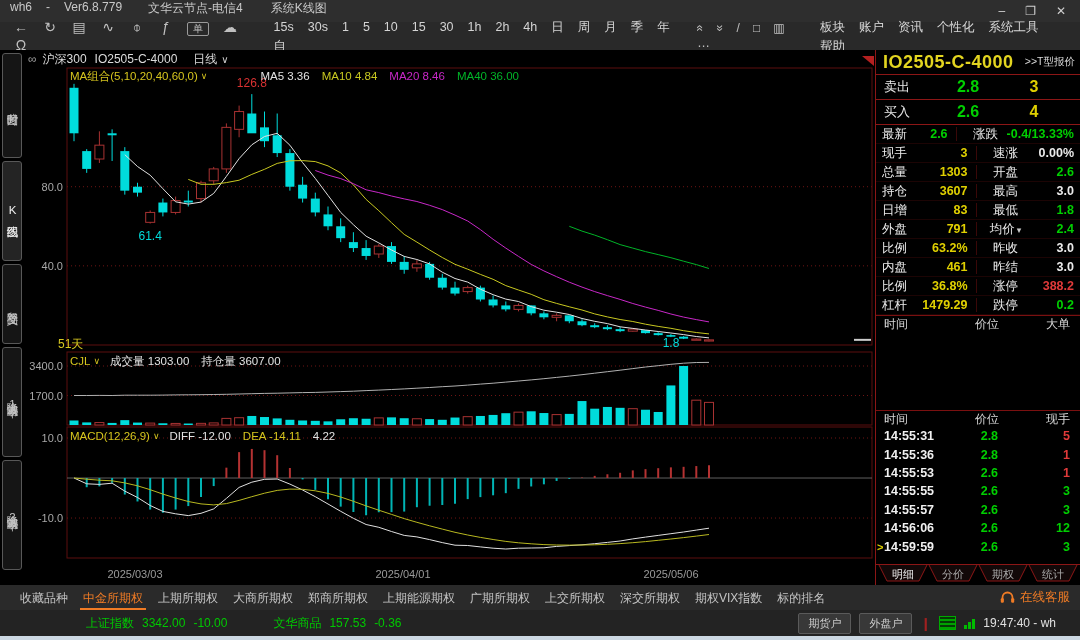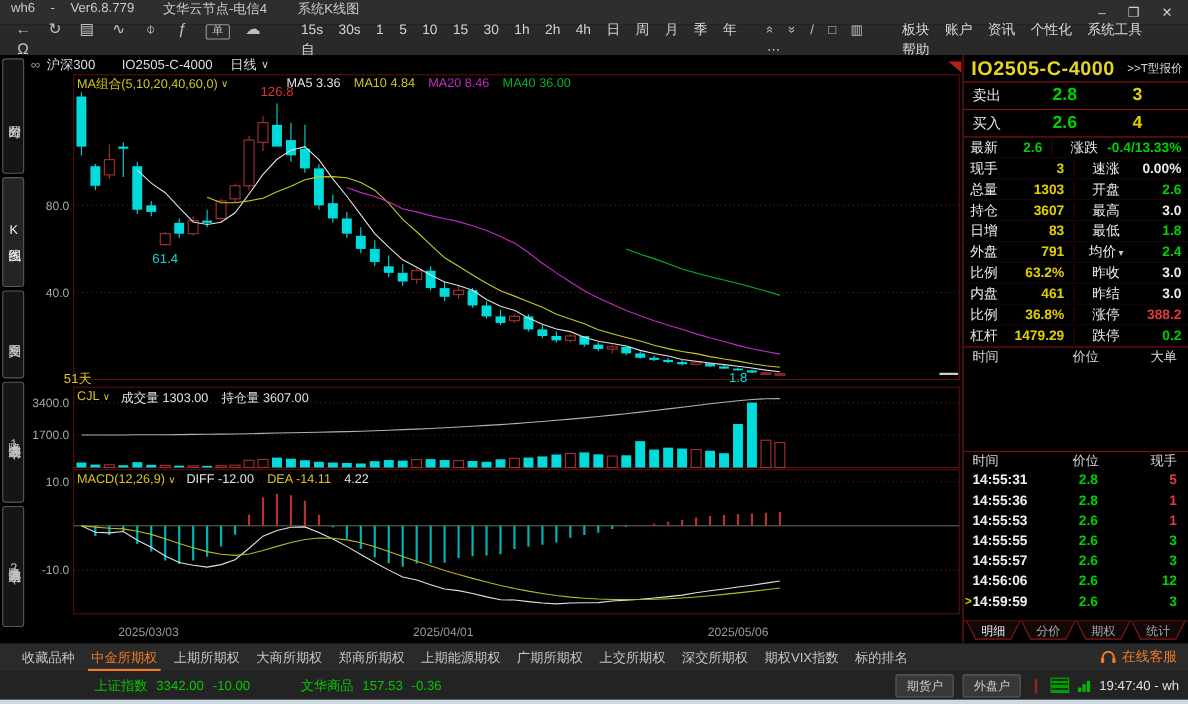--- a/index.html
+++ b/index.html
@@ -30,21 +30,21 @@
             color:#c4c4c4;font-size:11.5px;writing-mode:vertical-rl;text-orientation:upright;
             display:flex;align-items:center;justify-content:center;background:#151515;
             letter-spacing:1px;box-sizing:border-box;}
   .side-tab.active{background:#242424;color:#f0f0f0;}
   
   .chartregion{left:26px;top:50px;width:849px;height:535px;background:#000;}
   #chart-svg{position:absolute;left:0;top:0;}
   .overlay{position:absolute;pointer-events:none;white-space:nowrap;}
   .sym-row{left:2px;top:1px;height:16px;display:flex;align-items:center;font-size:12px;color:#dcdcdc;}
   .sym-row .linkicon{color:#9a9a9a;font-size:12px;margin-right:6px;}
-  .sym-row .grp{margin-right:24px;}
+  .sym-row .grp{margin-right:8px;}
   .sym-row .sym{margin-right:16px;}
   .sym-row .caret{color:#cfcfcf;font-size:10px;margin-left:4px;}
   .ma-row{left:44px;top:19px;height:14px;display:flex;align-items:center;font-size:11.5px;}
   .ma-label{color:#d6c51e;}
   .ma-caret{color:#d6c51e;font-size:9px;margin:0 8px 0 3px;}
   .ma-item{margin-right:12px;}
   .vol-row{left:44px;top:304px;height:14px;display:flex;align-items:center;font-size:11.5px;color:#e2e2e2;}
   .vol-name{color:#d6c51e;}
   .vol-caret{color:#d6c51e;font-size:9px;margin:0 10px 0 3px;}
   .vol-row b{font-weight:normal;margin-right:12px;}
@@ -86,21 +86,21 @@
   .ex-tab{margin-left:9px;padding:3px 3px;font-size:12px;color:#c4c4c4;}
   .ex-tab.active{color:#ef7b25;border-bottom:2px solid #ef7b25;}
   .service{margin-left:auto;margin-right:10px;display:flex;align-items:center;gap:5px;
            color:#ef7b25;font-size:12.5px;}
   .statusbar{left:0;top:610px;width:1080px;height:26px;background:#232323;display:flex;align-items:center;
              font-size:12px;}
   .idx{color:#00c800;margin-left:0;}
   .idx .n{margin-right:8px;} .idx .v{margin-right:8px;} 
   .statusbar .spacer1{width:86px;}
   .statusbar .gap{width:46px;}
-  .st-right{margin-left:auto;display:flex;align-items:center;margin-right:8px;gap:8px;}
+  .st-right{margin-left:auto;display:flex;align-items:center;margin-right:24px;gap:8px;}
   .acctbtn{border:1px solid #5a5a5a;background:#383838;color:#cccccc;font-size:11px;
            padding:2px 9px;border-radius:2px;}
   .redsep{color:#a02020;font-size:13px;}
   .srv-icon{width:15px;height:12px;border:1px solid #00aa00;
             background:repeating-linear-gradient(0deg,#00a000 0 2px,#073807 2px 4px);}
   .sig{display:flex;align-items:flex-end;gap:1px;height:11px;}
   .sig i{display:block;width:3px;background:#00bb00;}
   .clock{color:#e0e0e0;}
   .bottomstrip{left:0;top:636px;width:1080px;height:4px;background:#ccd8e2;}
 </style>

